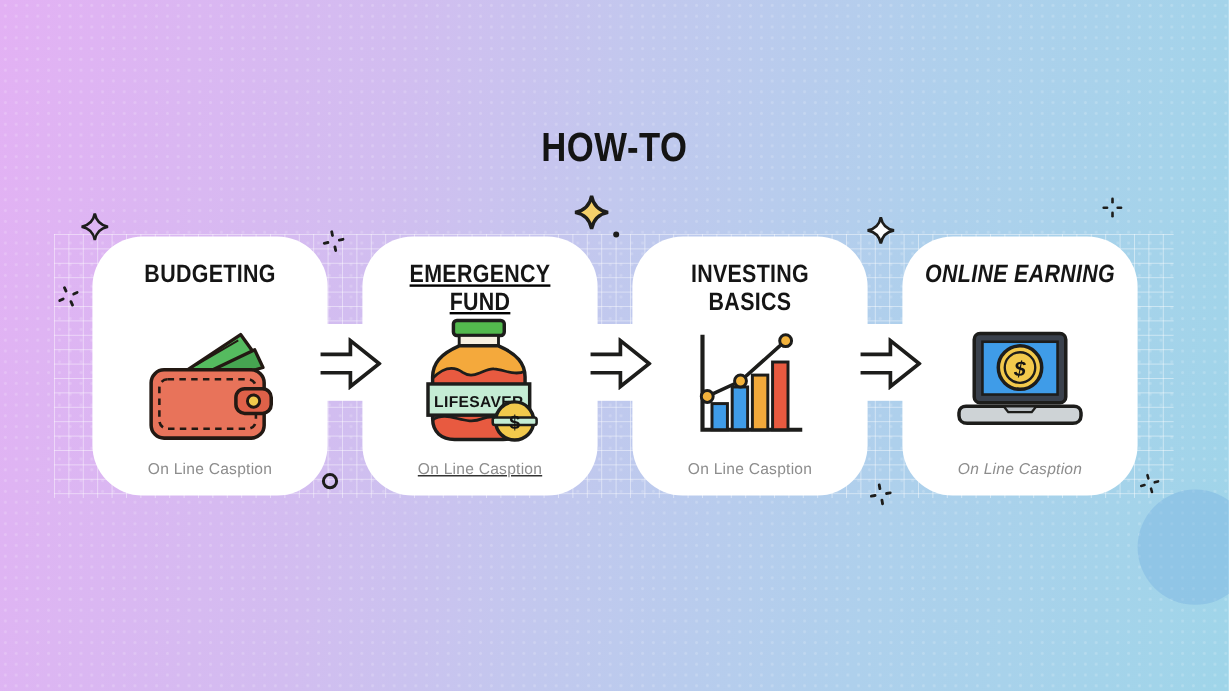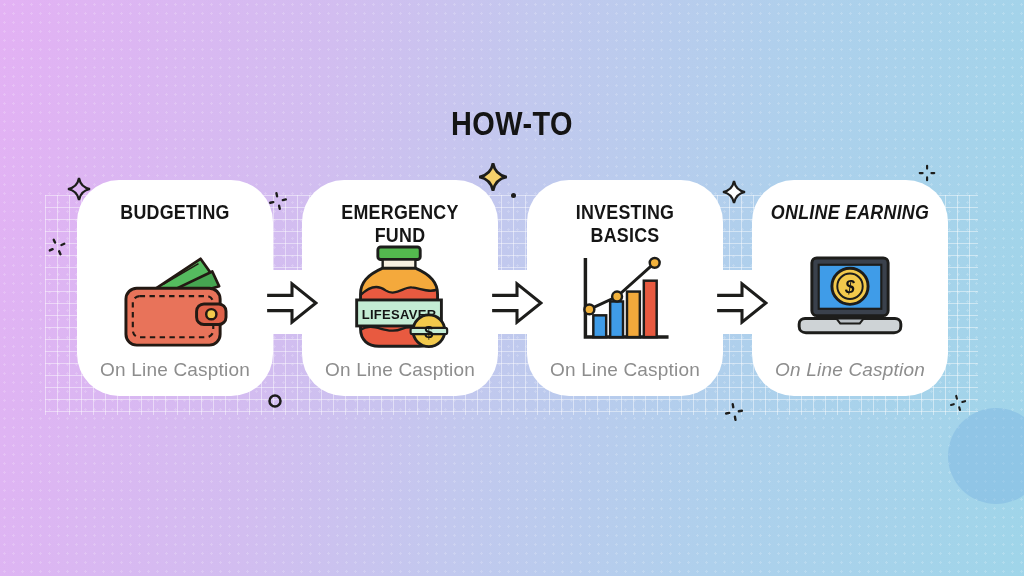--- a/index.html
+++ b/index.html
@@ -25,31 +25,31 @@
     background-size:12px 12px;
   }
   .main-title{
     position:absolute;left:0;top:104px;width:1024px;text-align:center;z-index:5;
     font-size:34px;font-weight:700;letter-spacing:.5px;color:#141414;
     transform:scaleX(.85);
   }
   .bridge{position:absolute;top:270px;height:64px;width:45px;background:#ffffff;z-index:2;}
   .bridge.b1{left:265px;} .bridge.b2{left:490px;} .bridge.b3{left:715px;}
   .card{
-    position:absolute;top:180px;width:196px;height:216px;background:#ffffff;
+    position:absolute;top:197px;width:196px;height:216px;background:#ffffff;
     border-radius:42px;z-index:3;display:flex;flex-direction:column;align-items:center;
   }
-  .card.c1{left:77px;} .card.c2{left:302px;} .card.c3{left:527px;} .card.c4{left:752px;font-style:italic;}
+  .card.c1{left:77px;} .card.c2{left:302px;text-decoration:underline;} .card.c3{left:527px;} .card.c4{left:752px;font-style:italic;}
   .card-title{
     margin-top:20px;height:48px;display:flex;align-items:flex-start;justify-content:center;
     text-align:center;font-size:21px;font-weight:700;line-height:1.1;letter-spacing:.3px;
     color:#151515;transform:scaleX(.85);white-space:pre-line;width:190px;
   }
   .icon-box{flex:1;display:flex;align-items:center;justify-content:center;width:100%;transform:translateY(-5px);}
-  .card-caption{margin-bottom:15px;font-size:19px;color:#8d8d8d;letter-spacing:.2px;}
+  .card-caption{margin-bottom:15px;font-size:13px;color:#8d8d8d;letter-spacing:.2px;}
   .arrow{position:absolute;top:281px;z-index:4;}
   .arrow.a1{left:266px;} .arrow.a2{left:491px;} .arrow.a3{left:716px;}
   .deco{position:absolute;z-index:6;}
 </style>
 </head>
 <body>
 
 <div class="noise"></div>
 <div class="soft-circle"></div>
 <div class="grid-band"></div>

